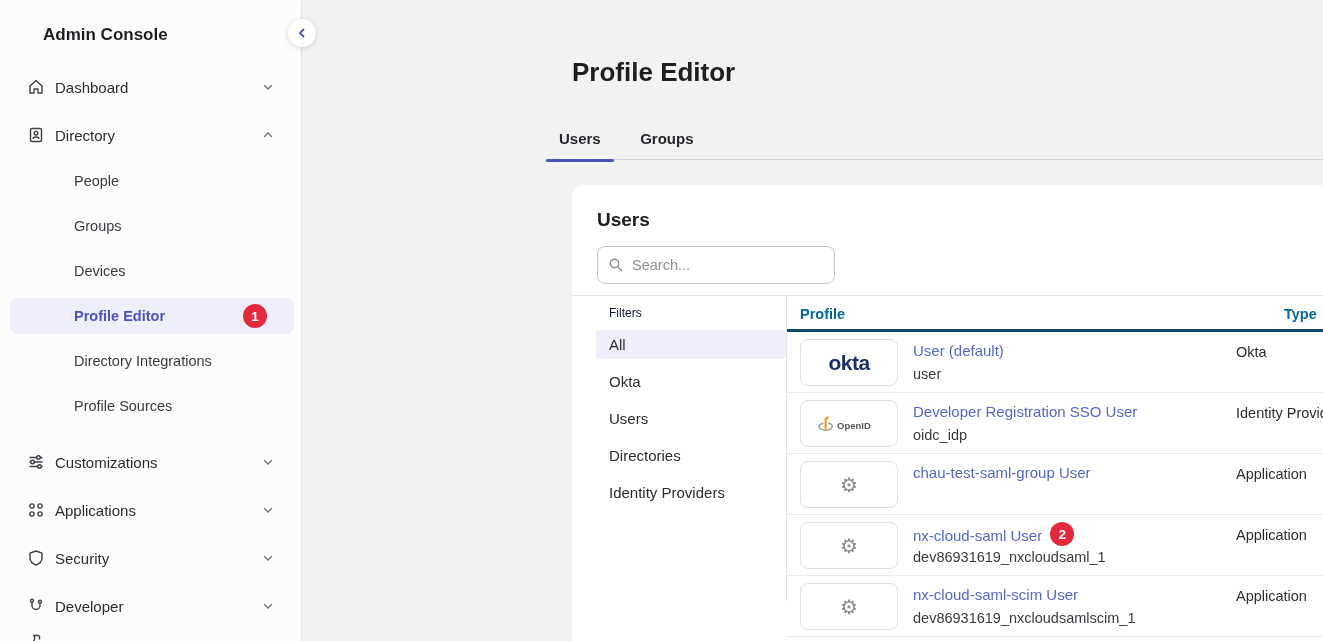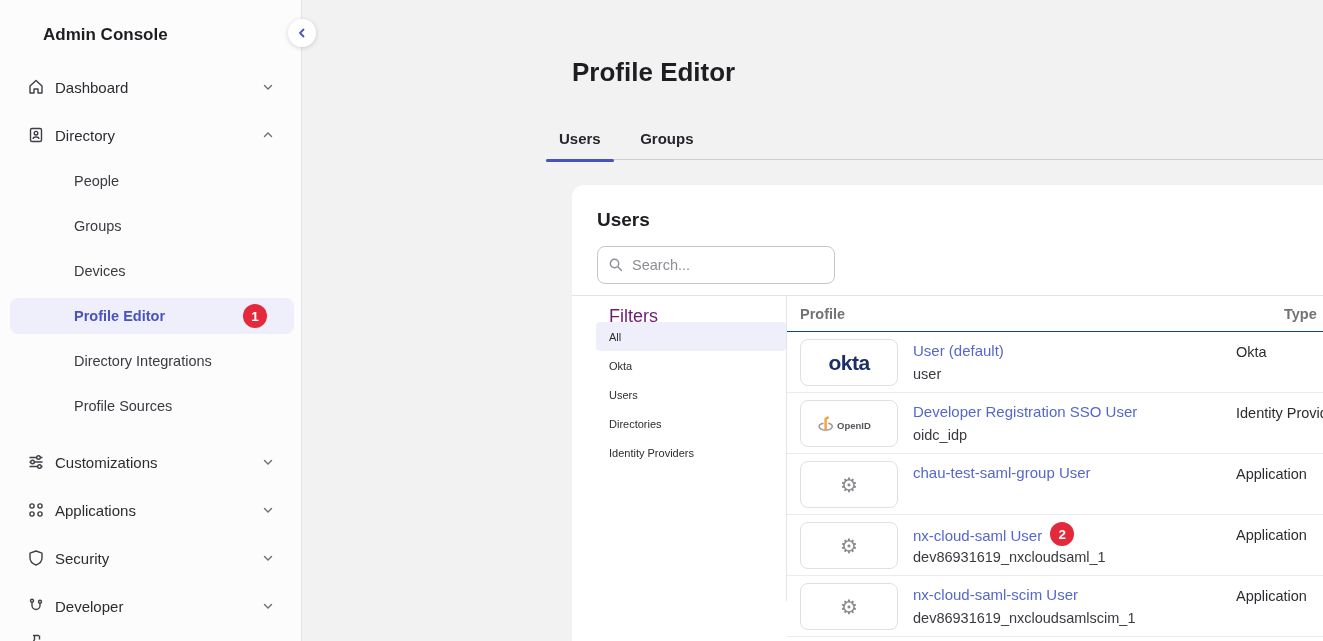--- a/index.html
+++ b/index.html
@@ -71,31 +71,31 @@
     width:100%; height:100%; border:1px solid #c6c6cc; border-radius:8px;
     padding:0 10px 0 34px; font-size:14.5px; color:#1e1e22; outline:none;
     font-family:"Liberation Sans", sans-serif; background:#fff;
   }
   .search-input::placeholder { color:#8d8d95; }
   .search-icon { position:absolute; left:11px; top:11px; width:16px; height:16px; }
   .search-icon svg { width:16px; height:16px; display:block; }
 
   .section { margin-top:11px; border-top:1px solid #e4e4e7; display:flex; height:calc(100% - 150px); }
   .filters-col { width:215px; flex:none; border-right:1px solid #e4e4e7; padding:10px 0 0 24px; }
-  .filters-label { padding-left:13px; font-size:18px; color:#701a75; height:16px; }
+  .filters-label { padding-left:13px; font-size:12px; color:#0f172a; height:16px; }
   .filter-item {
-    width:190px; height:29px; margin-top:0; border-radius:4px;
+    width:190px; height:29px; margin-top:8px; border-radius:4px;
     display:flex; align-items:center; padding-left:13px;
-    font-size:11px; color:#2c2c31; cursor:pointer;
+    font-size:15px; color:#2c2c31; cursor:pointer;
   }
   .filter-item:first-of-type { margin-top:10px; }
   .filter-item.selected { background:#eeeffa; }
 
   .table-col { flex:1; position:relative; }
-  .thead { height:36px; border-bottom:1px solid #0c4a6e; position:relative; font-size:14.5px; font-weight:700; color:#737373; }
+  .thead { height:36px; border-bottom:3px solid #0c4a6e; position:relative; font-size:14.5px; font-weight:700; color:#0369a1; }
   .th-profile { position:absolute; left:13px; top:10px; }
   .th-type { position:absolute; left:449px; top:10px;margin-left:48px; }
   .trow { height:61px; border-bottom:1px solid #ebebee; position:relative; }
   .logo-box {
     position:absolute; left:13px; top:7px; width:98px; height:47px;
     border:1px solid #e0e0e4; border-radius:8px; background:#fff;
     display:flex; align-items:center; justify-content:center;
   }
   .okta-word { font-size:21px; font-weight:700; color:#1b2f66; letter-spacing:-0.5px; }
   .gear-glyph { font-size:20px; color:#8a8a90; line-height:1; }

